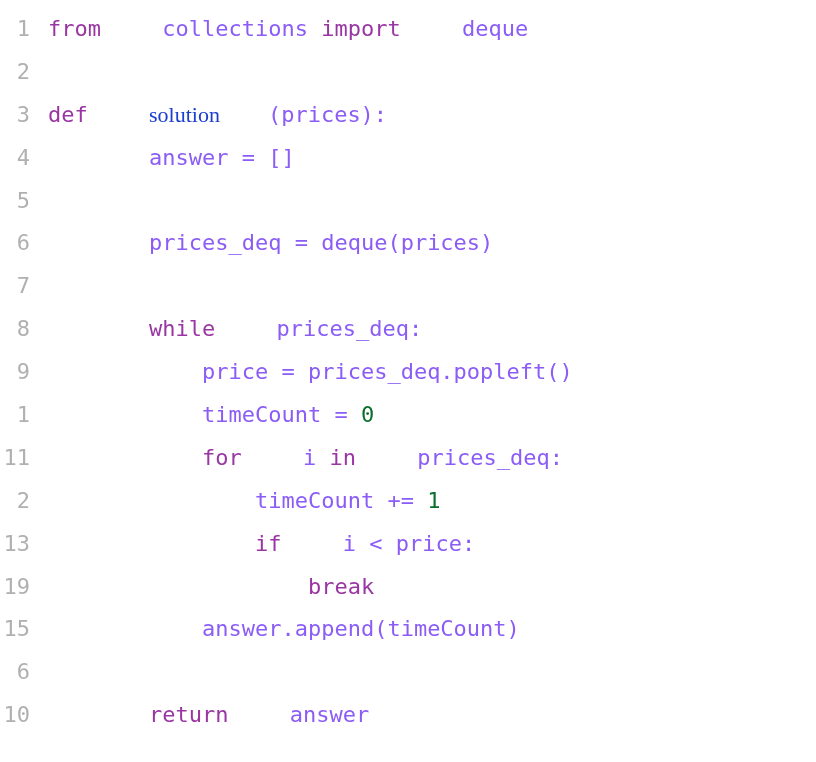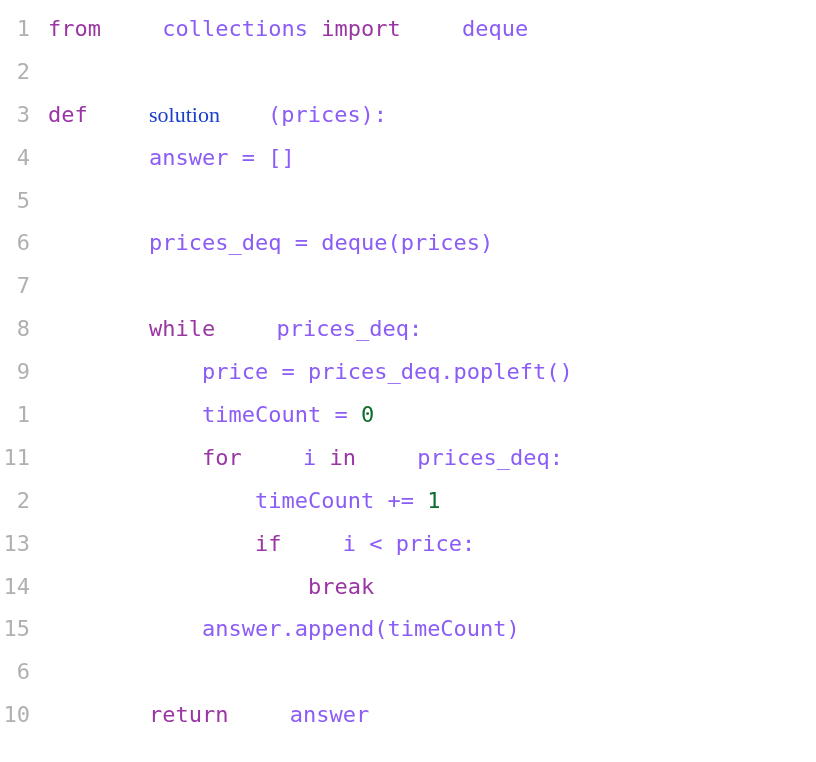--- a/index.html
+++ b/index.html
@@ -53,19 +53,19 @@
       <span class="ln">4</span>
       <span class="ln">5</span>
       <span class="ln">6</span>
       <span class="ln">7</span>
       <span class="ln">8</span>
       <span class="ln">9</span>
       <span class="ln">1</span>
       <span class="ln">11</span>
       <span class="ln">2</span>
       <span class="ln">13</span>
-      <span class="ln">14</span>
+      <span class="ln">19</span>
       <span class="ln">15</span>
       <span class="ln">6</span>
       <span class="ln">10</span>
     </div>
   <div class="code"><span class="line"><span class="kw">from</span><span class="txt"> collections </span><span class="kw">import</span><span class="txt"> deque</span></span><span class="line">&nbsp;</span><span class="line"><span class="kw">def</span><span class="txt"> </span><span class="fn">solution</span><span class="txt">(prices):</span></span><span class="line"><span class="txt">    answer = []</span></span><span class="line">&nbsp;</span><span class="line"><span class="txt">    prices_deq = deque(prices)</span></span><span class="line">&nbsp;</span><span class="line"><span class="txt">    </span><span class="kw">while</span><span class="txt"> prices_deq:</span></span><span class="line"><span class="txt">        price = prices_deq.popleft()</span></span><span class="line"><span class="txt">        timeCount = </span><span class="num">0</span></span><span class="line"><span class="txt">        </span><span class="kw">for</span><span class="txt"> i </span><span class="kw">in</span><span class="txt"> prices_deq:</span></span><span class="line"><span class="txt">            timeCount += </span><span class="num">1</span></span><span class="line"><span class="txt">            </span><span class="kw">if</span><span class="txt"> i &lt; price:</span></span><span class="line"><span class="txt">                </span><span class="kw">break</span></span><span class="line"><span class="txt">        answer.append(timeCount)</span></span><span class="line">&nbsp;</span><span class="line"><span class="txt">    </span><span class="kw">return</span><span class="txt"> answer</span></span></div>
 </div>
 
 </body></html>

